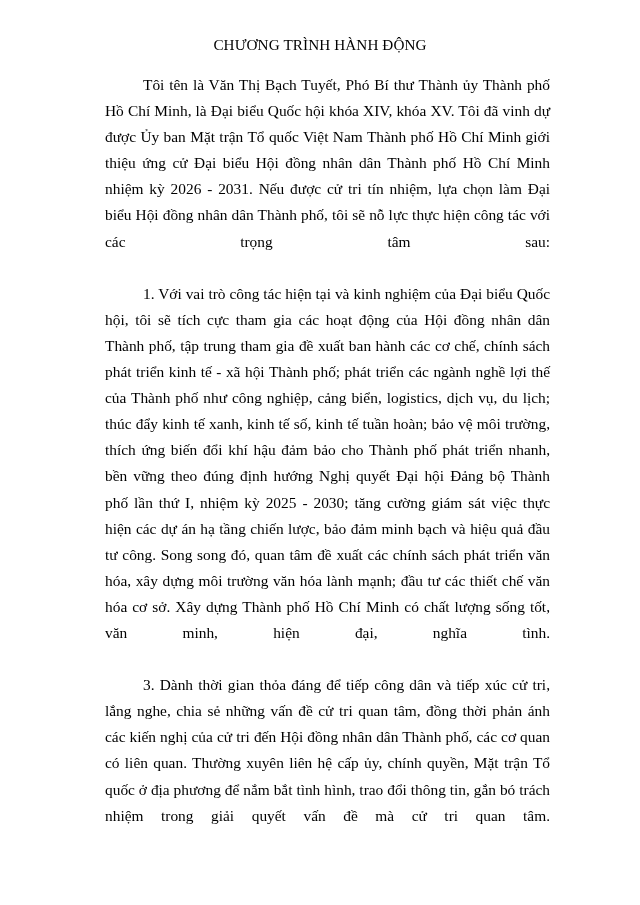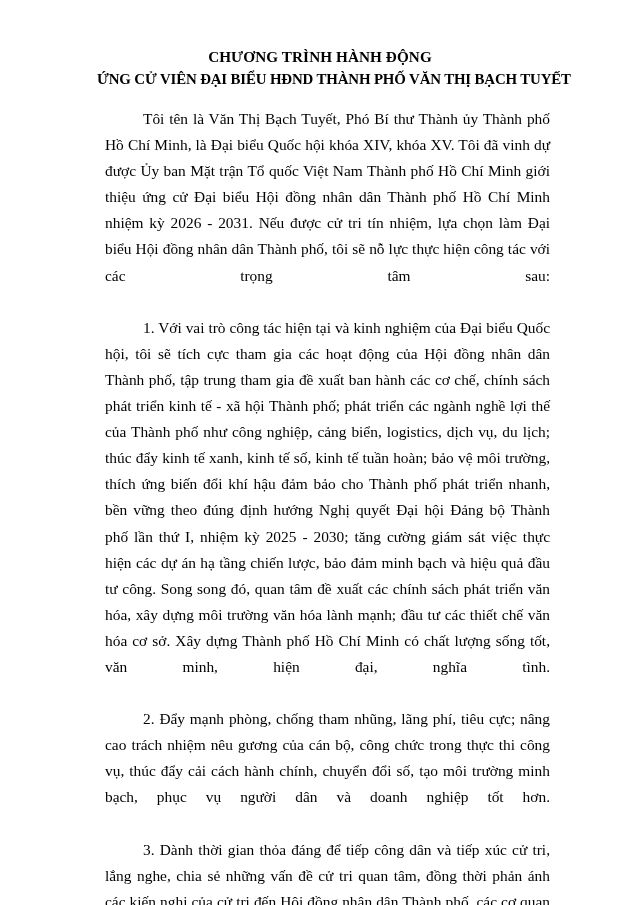--- a/index.html
+++ b/index.html
@@ -22,24 +22,24 @@
     box-sizing: border-box;
     overflow: hidden;
   }
   .content {
     position: absolute;
     left: 90px;
     top: 0;
     width: 460px;
   }
   .doc-title {
-    margin: 12px;
+    margin: 0;
     padding: 0;
     text-align: center;
-    font-weight: bold;
+    font-weight: normal;
     font-size: 15.2px;
     line-height: 22px;
     letter-spacing: 0.1px;
   }
   .doc-title .title-line {
     display: block;
     white-space: nowrap;
   }
   .title-line-1 {
     padding-top: 34px;
@@ -79,25 +79,23 @@
   }
 </style>
 </head>
 <body>
 
 <div class="page">
   <div class="content">
 
     <h1 class="doc-title">
       <span class="title-line title-line-1">CHƯƠNG TRÌNH HÀNH ĐỘNG</span>
-      <span class="title-line title-line-2">ỨNG CỬ VIÊN ĐẠI BIỂU HĐND THÀNH PHỐ VĂN THỊ BẠCH TUYẾT</span>
     </h1>
 
     <div class="body-block">
       <p class="para">Tôi tên là Văn Thị Bạch Tuyết, Phó Bí thư Thành ủy Thành phố Hồ Chí Minh, là Đại biểu Quốc hội khóa XIV, khóa XV. Tôi đã vinh dự được Ủy ban Mặt trận Tổ quốc Việt Nam Thành phố Hồ Chí Minh giới thiệu ứng cử Đại biểu Hội đồng nhân dân Thành phố Hồ Chí Minh nhiệm kỳ 2026 - 2031. Nếu được cử tri tín nhiệm, lựa chọn làm Đại biểu Hội đồng nhân dân Thành phố, tôi sẽ nỗ lực thực hiện công tác với các trọng tâm sau:</p>
       <p class="para gap">1. Với vai trò công tác hiện tại và kinh nghiệm của Đại biểu Quốc hội, tôi sẽ tích cực tham gia các hoạt động của Hội đồng nhân dân Thành phố, tập trung tham gia đề xuất ban hành các cơ chế, chính sách phát triển kinh tế - xã hội Thành phố; phát triển các ngành nghề lợi thế của Thành phố như công nghiệp, cảng biển, logistics, dịch vụ, du lịch; thúc đẩy kinh tế xanh, kinh tế số, kinh tế tuần hoàn; bảo vệ môi trường, thích ứng biến đổi khí hậu đảm bảo cho Thành phố phát triển nhanh, bền vững theo đúng định hướng Nghị quyết Đại hội Đảng bộ Thành phố lần thứ I, nhiệm kỳ 2025 - 2030; tăng cường giám sát việc thực hiện các dự án hạ tầng chiến lược, bảo đảm minh bạch và hiệu quả đầu tư công. Song song đó, quan tâm đề xuất các chính sách phát triển văn hóa, xây dựng môi trường văn hóa lành mạnh; đầu tư các thiết chế văn hóa cơ sở. Xây dựng Thành phố Hồ Chí Minh có chất lượng sống tốt, văn minh, hiện đại, nghĩa tình.</p>
-      <p class="para gap">2. Đẩy mạnh phòng, chống tham nhũng, lãng phí, tiêu cực; nâng cao trách nhiệm nêu gương của cán bộ, công chức trong thực thi công vụ, thúc đẩy cải cách hành chính, chuyển đổi số, tạo môi trường minh bạch, phục vụ người dân và doanh nghiệp tốt hơn.</p>
       <p class="para gap">3. Dành thời gian thỏa đáng để tiếp công dân và tiếp xúc cử tri, lắng nghe, chia sẻ những vấn đề cử tri quan tâm, đồng thời phản ánh các kiến nghị của cử tri đến Hội đồng nhân dân Thành phố, các cơ quan có liên quan. Thường xuyên liên hệ cấp ủy, chính quyền, Mặt trận Tổ quốc ở địa phương để nắm bắt tình hình, trao đổi thông tin, gắn bó trách nhiệm trong giải quyết vấn đề mà cử tri quan tâm.</p>
 
     </div>
 
   </div>
 </div>
 
 </body></html>

